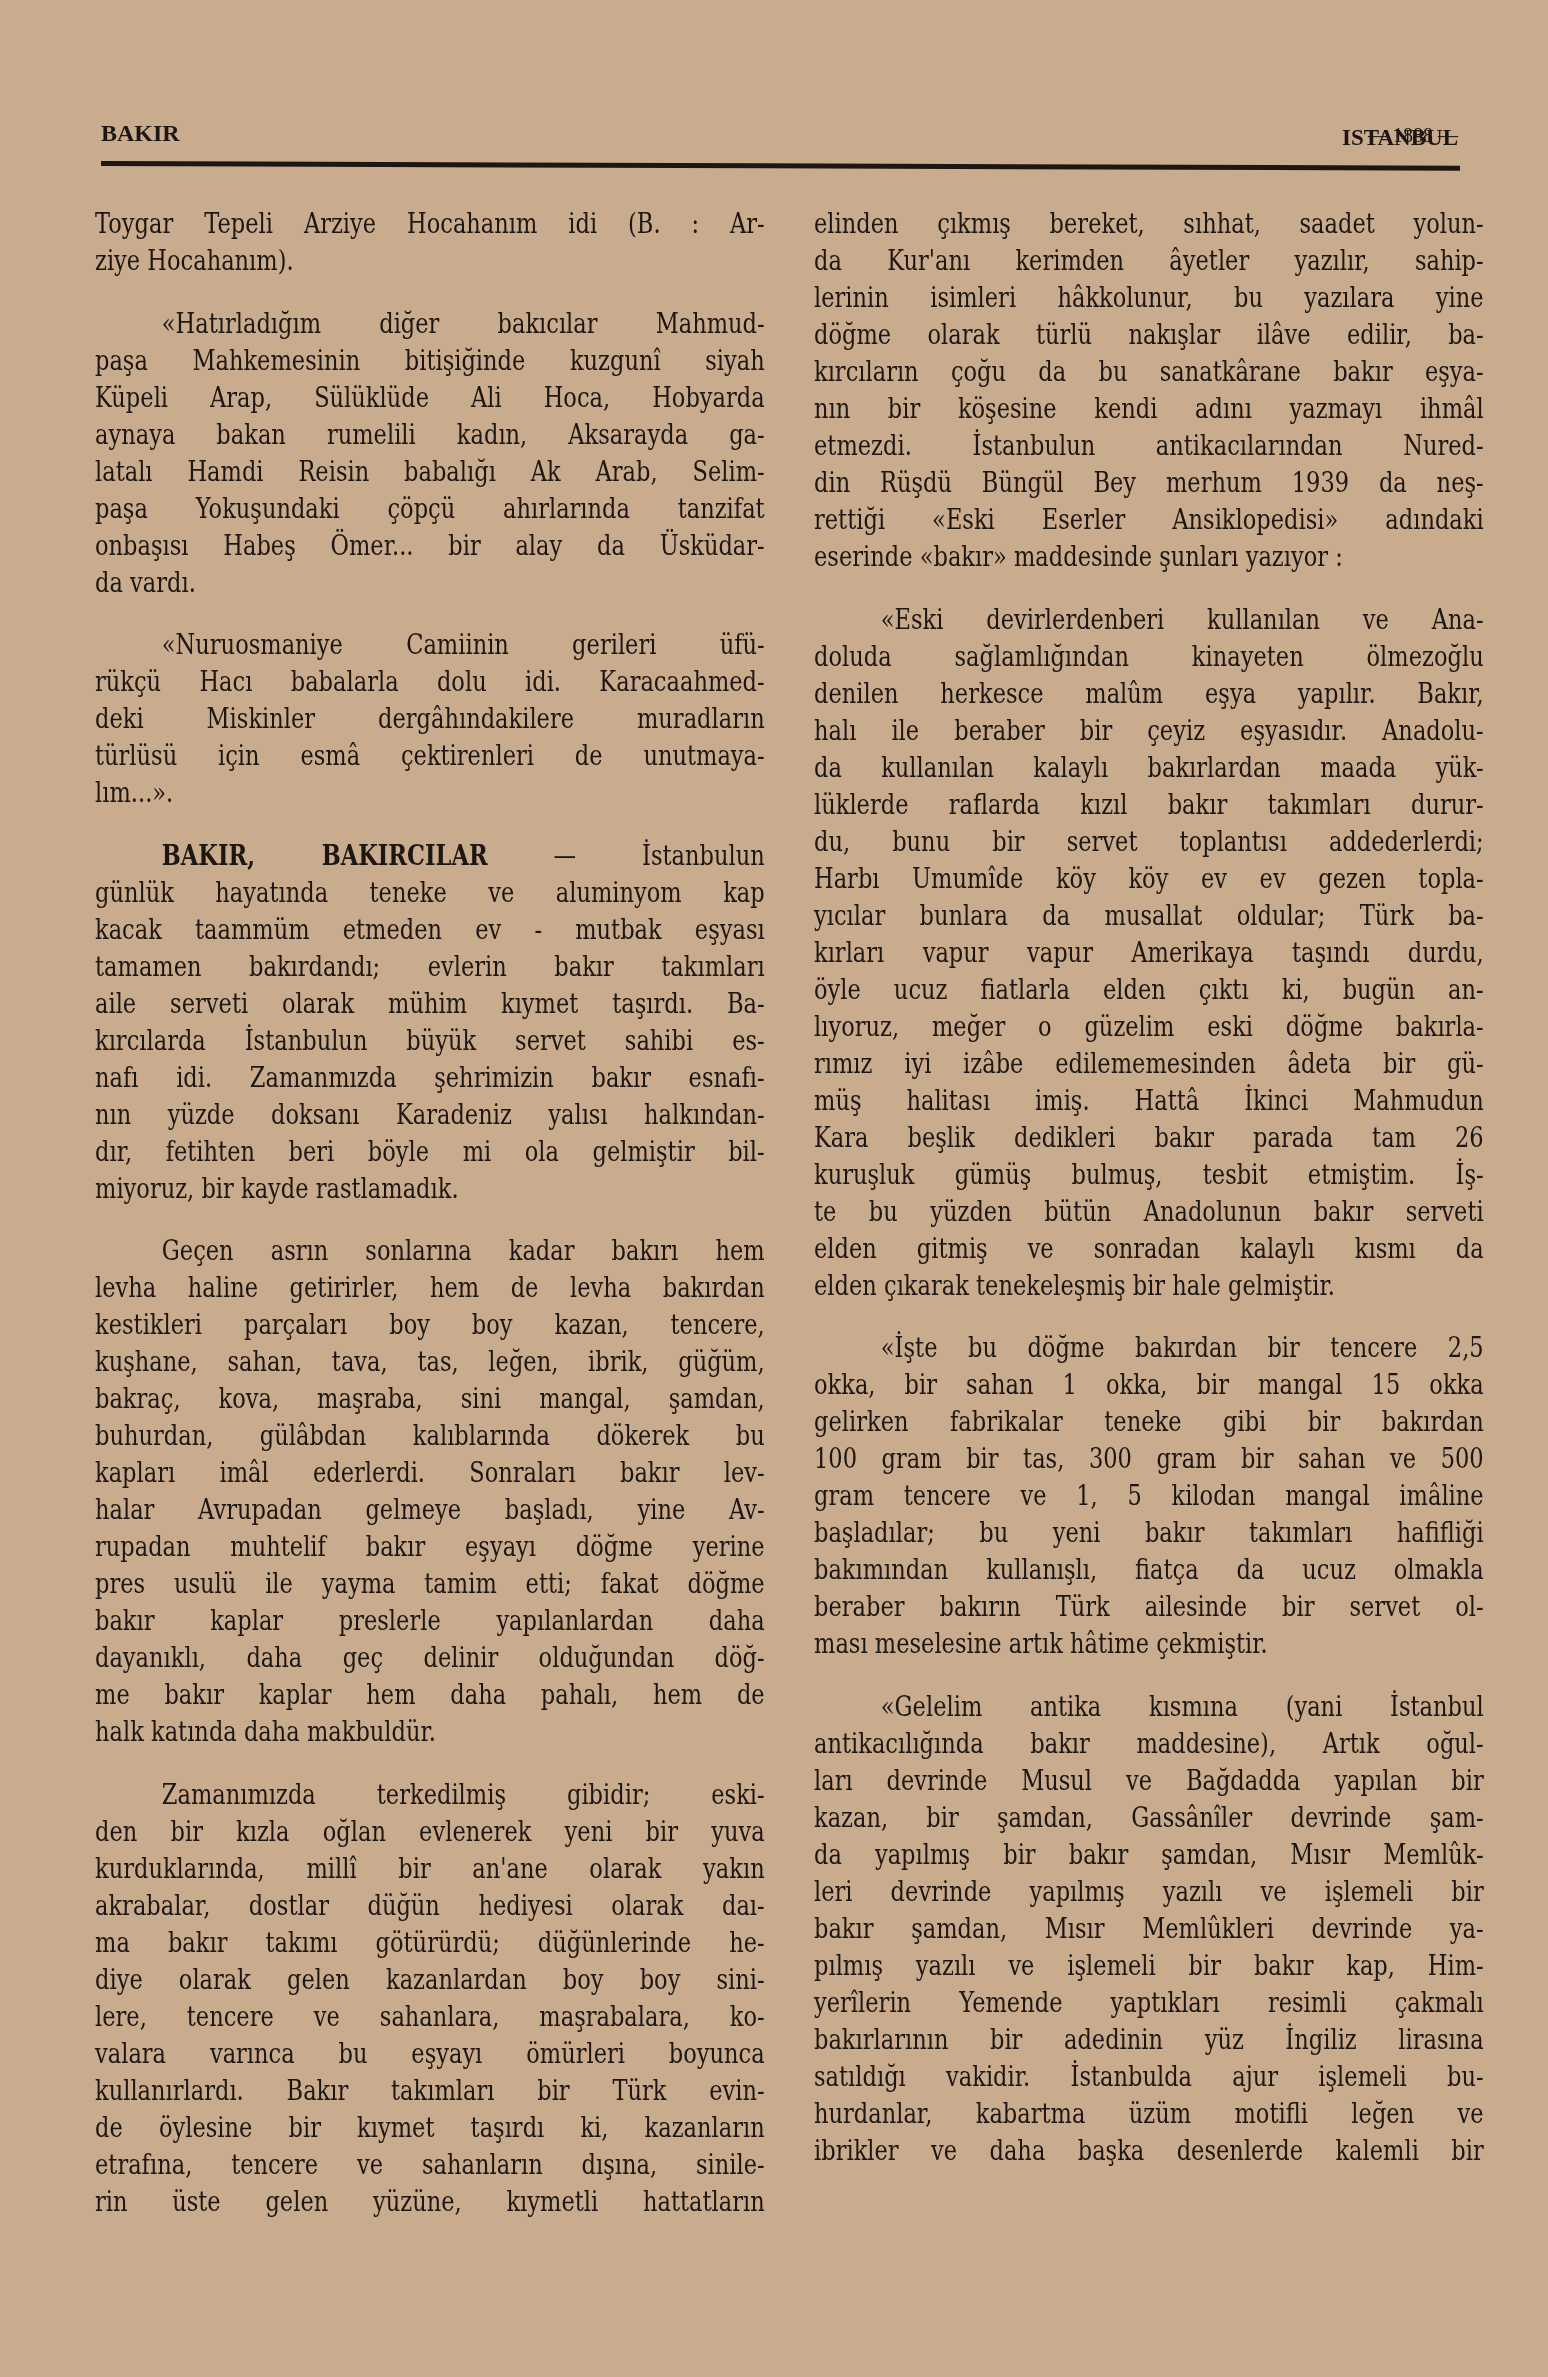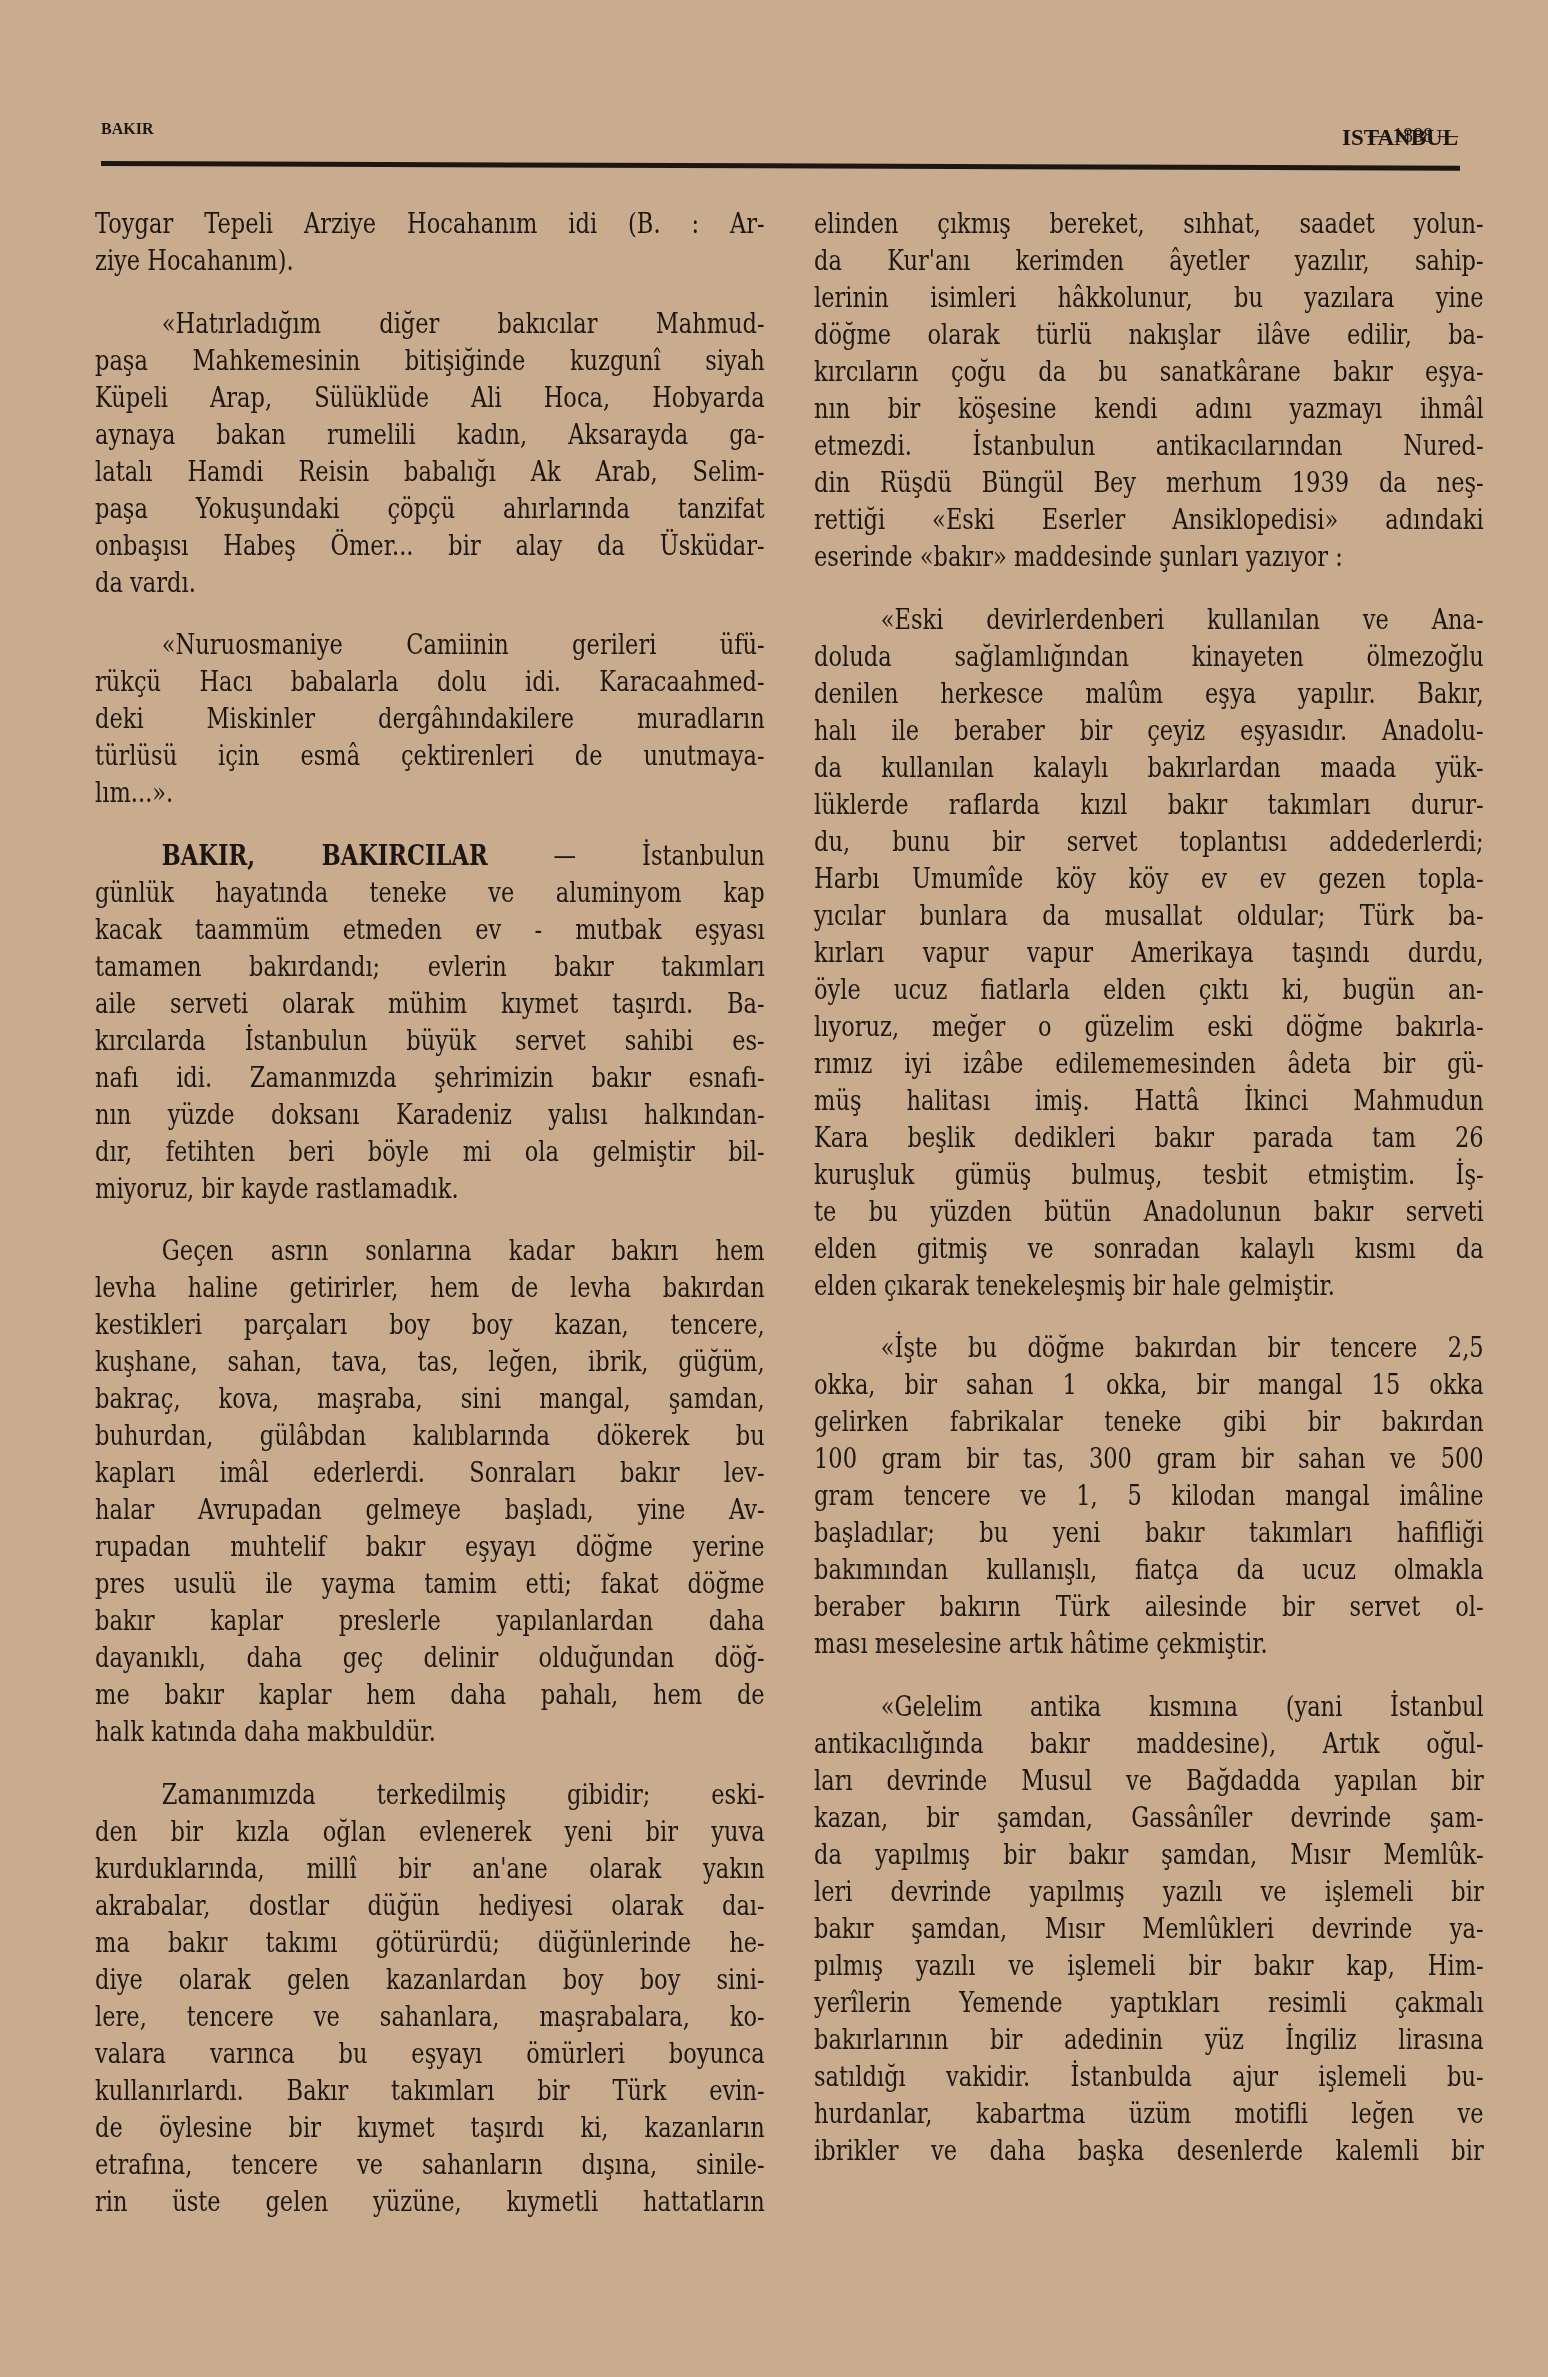--- a/index.html
+++ b/index.html
@@ -7,21 +7,21 @@
     width: 1549px; height: 2377px;
     background: #c9ab8e;
     position: relative; overflow: hidden;
     font-family: "DejaVu Serif", "Liberation Serif", serif;
     color: #1d1612;
   }
   .page-header {
     position: absolute; left: 101px; top: 120px; width: 1357px; height: 43px;
     font-family: "Liberation Serif", serif;
   }
-  .hdr-left { position: absolute; left: 0; top: 0; font-size: 16px; font-weight: bold; letter-spacing: 0; }
+  .hdr-left { position: absolute; left: 0; top: 0; font-size: 24px; font-weight: bold; letter-spacing: 0; }
   .hdr-center { position: absolute; left: 0; right: 0; top: 4.3px; text-align: right; font-size: 20px; }
   .hdr-right { position: absolute; right: 0; top: 5.3px; font-size: 23px; font-weight: bold; }
   .rule {
     position: absolute; left: 101px; top: 161px; width: 1359px; height: 4.8px;
     background: #1d1612; transform: rotate(0.2deg); transform-origin: left center;
   }
   .column {
     position: absolute; top: 205px; width: 802px;
     font-size: 27px; line-height: 37px;
     transform: scaleX(0.835); transform-origin: left top;

